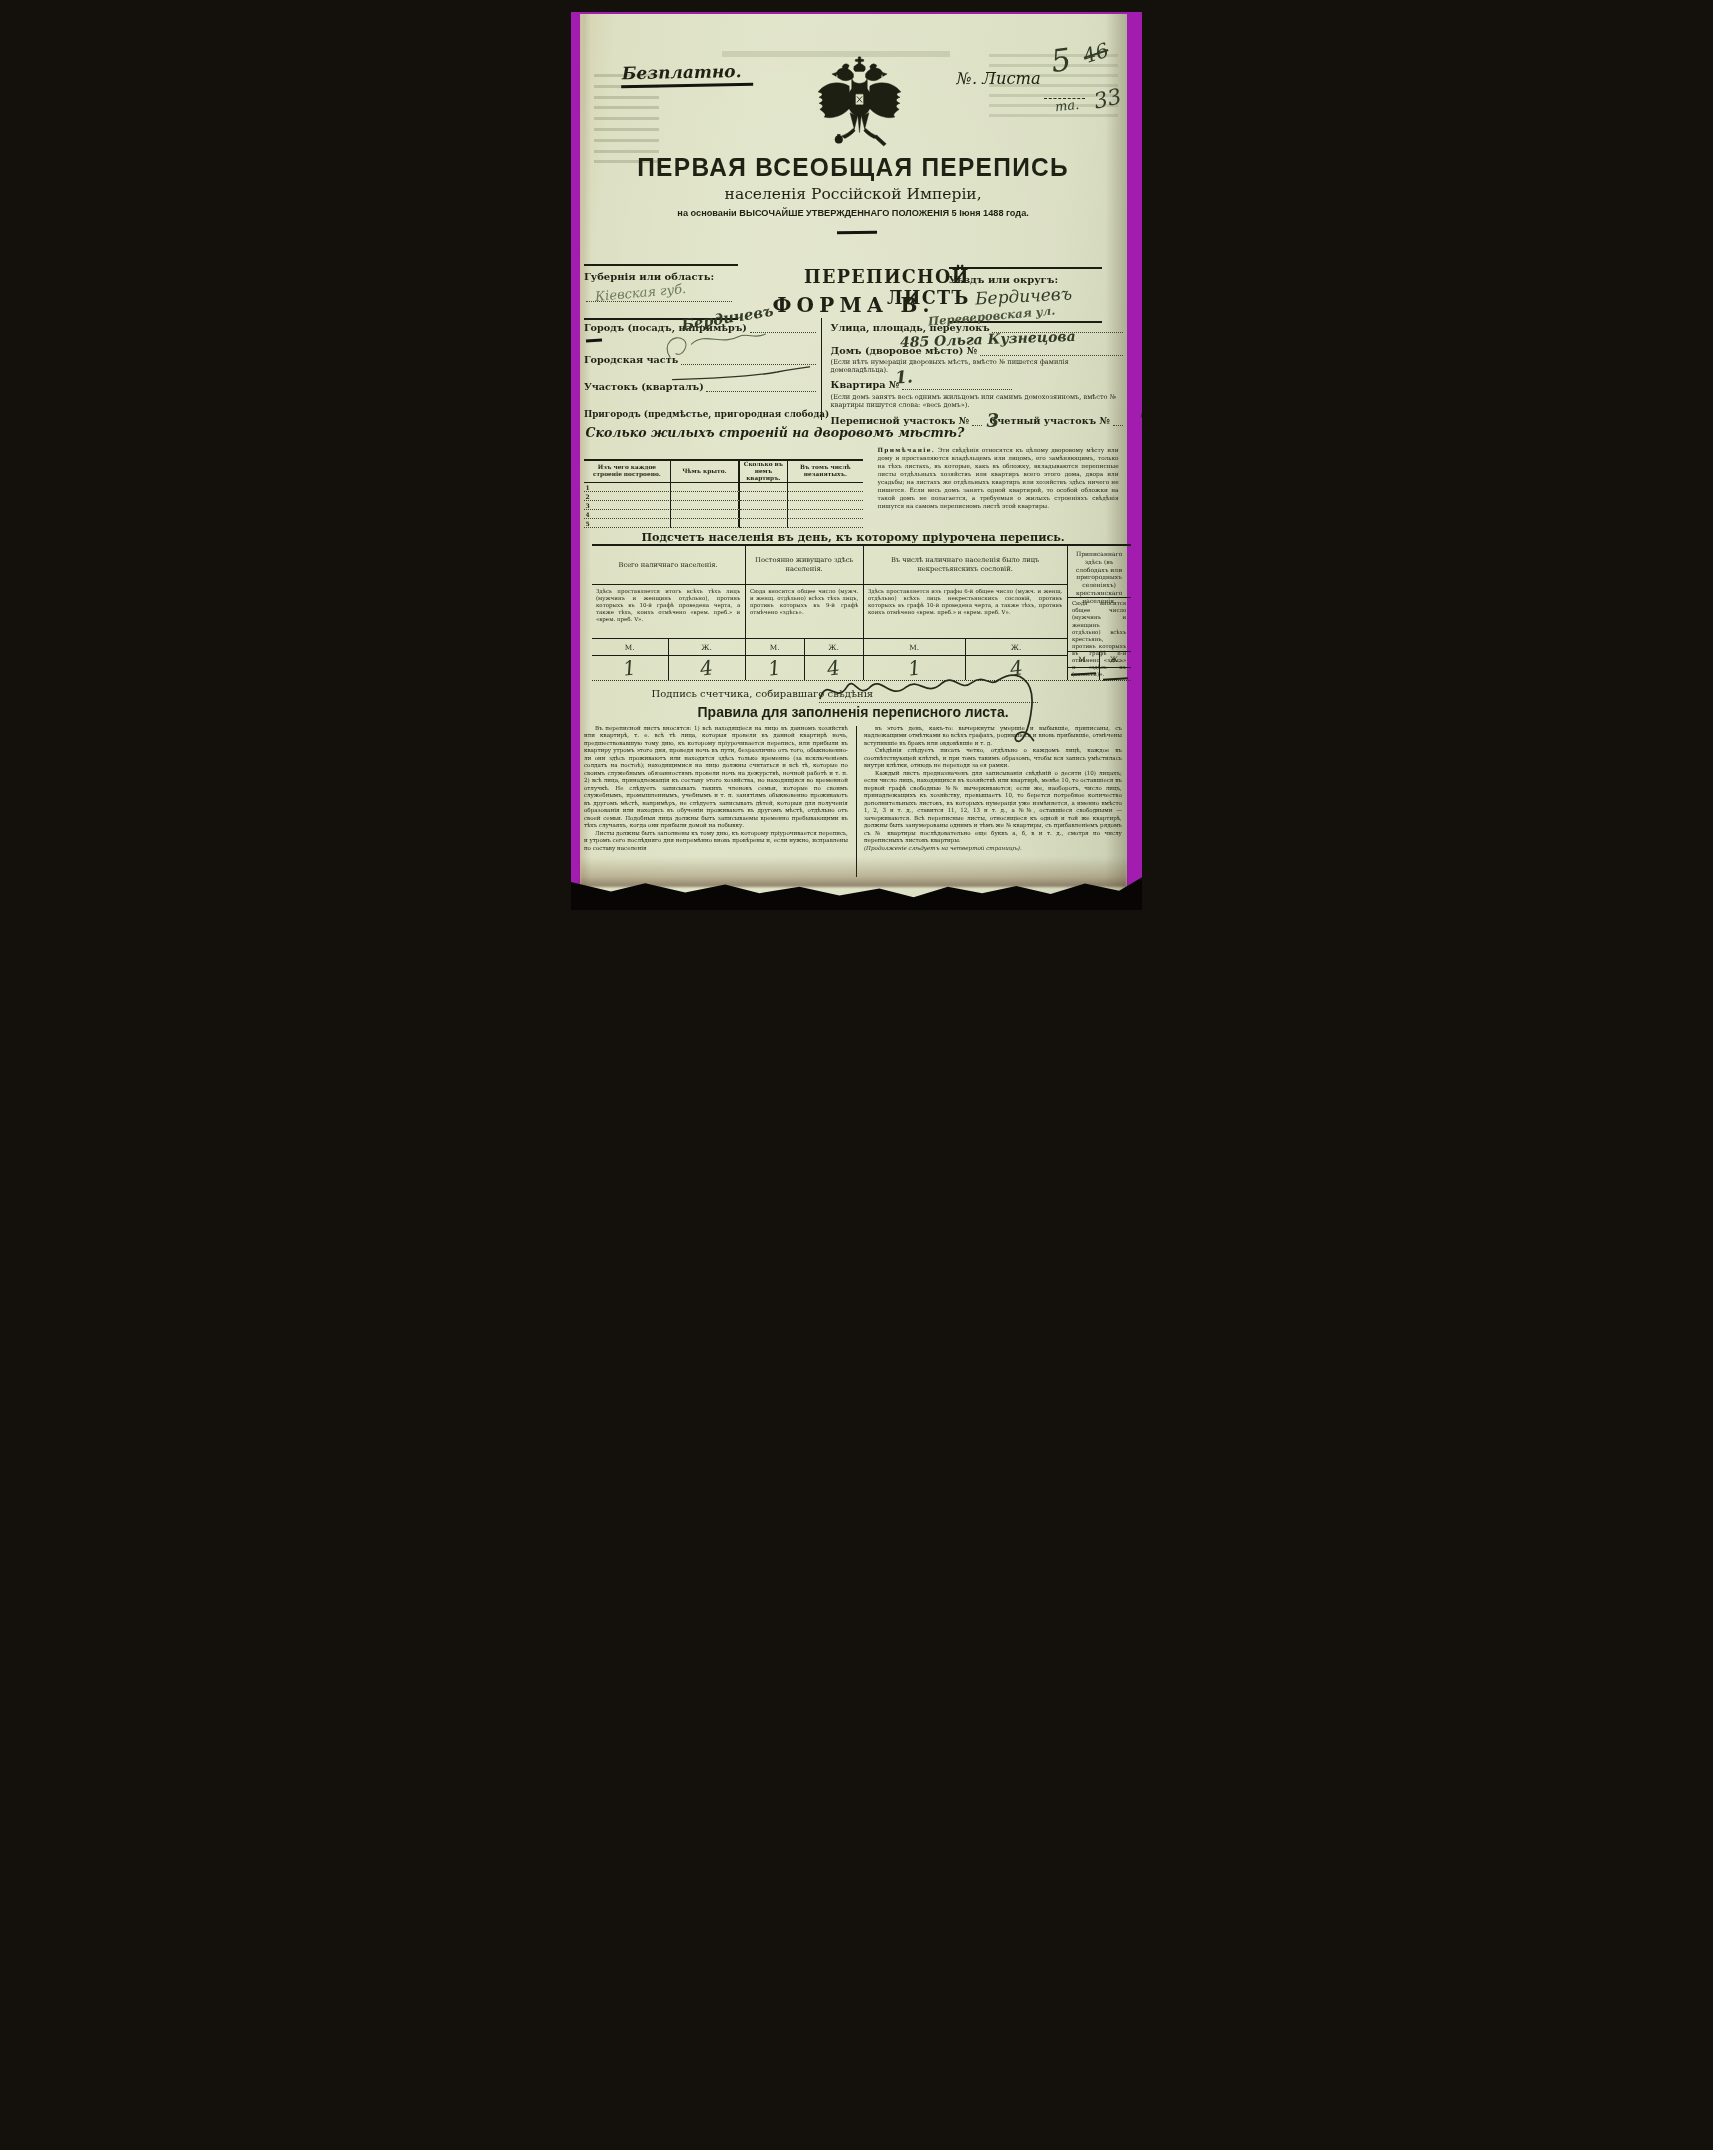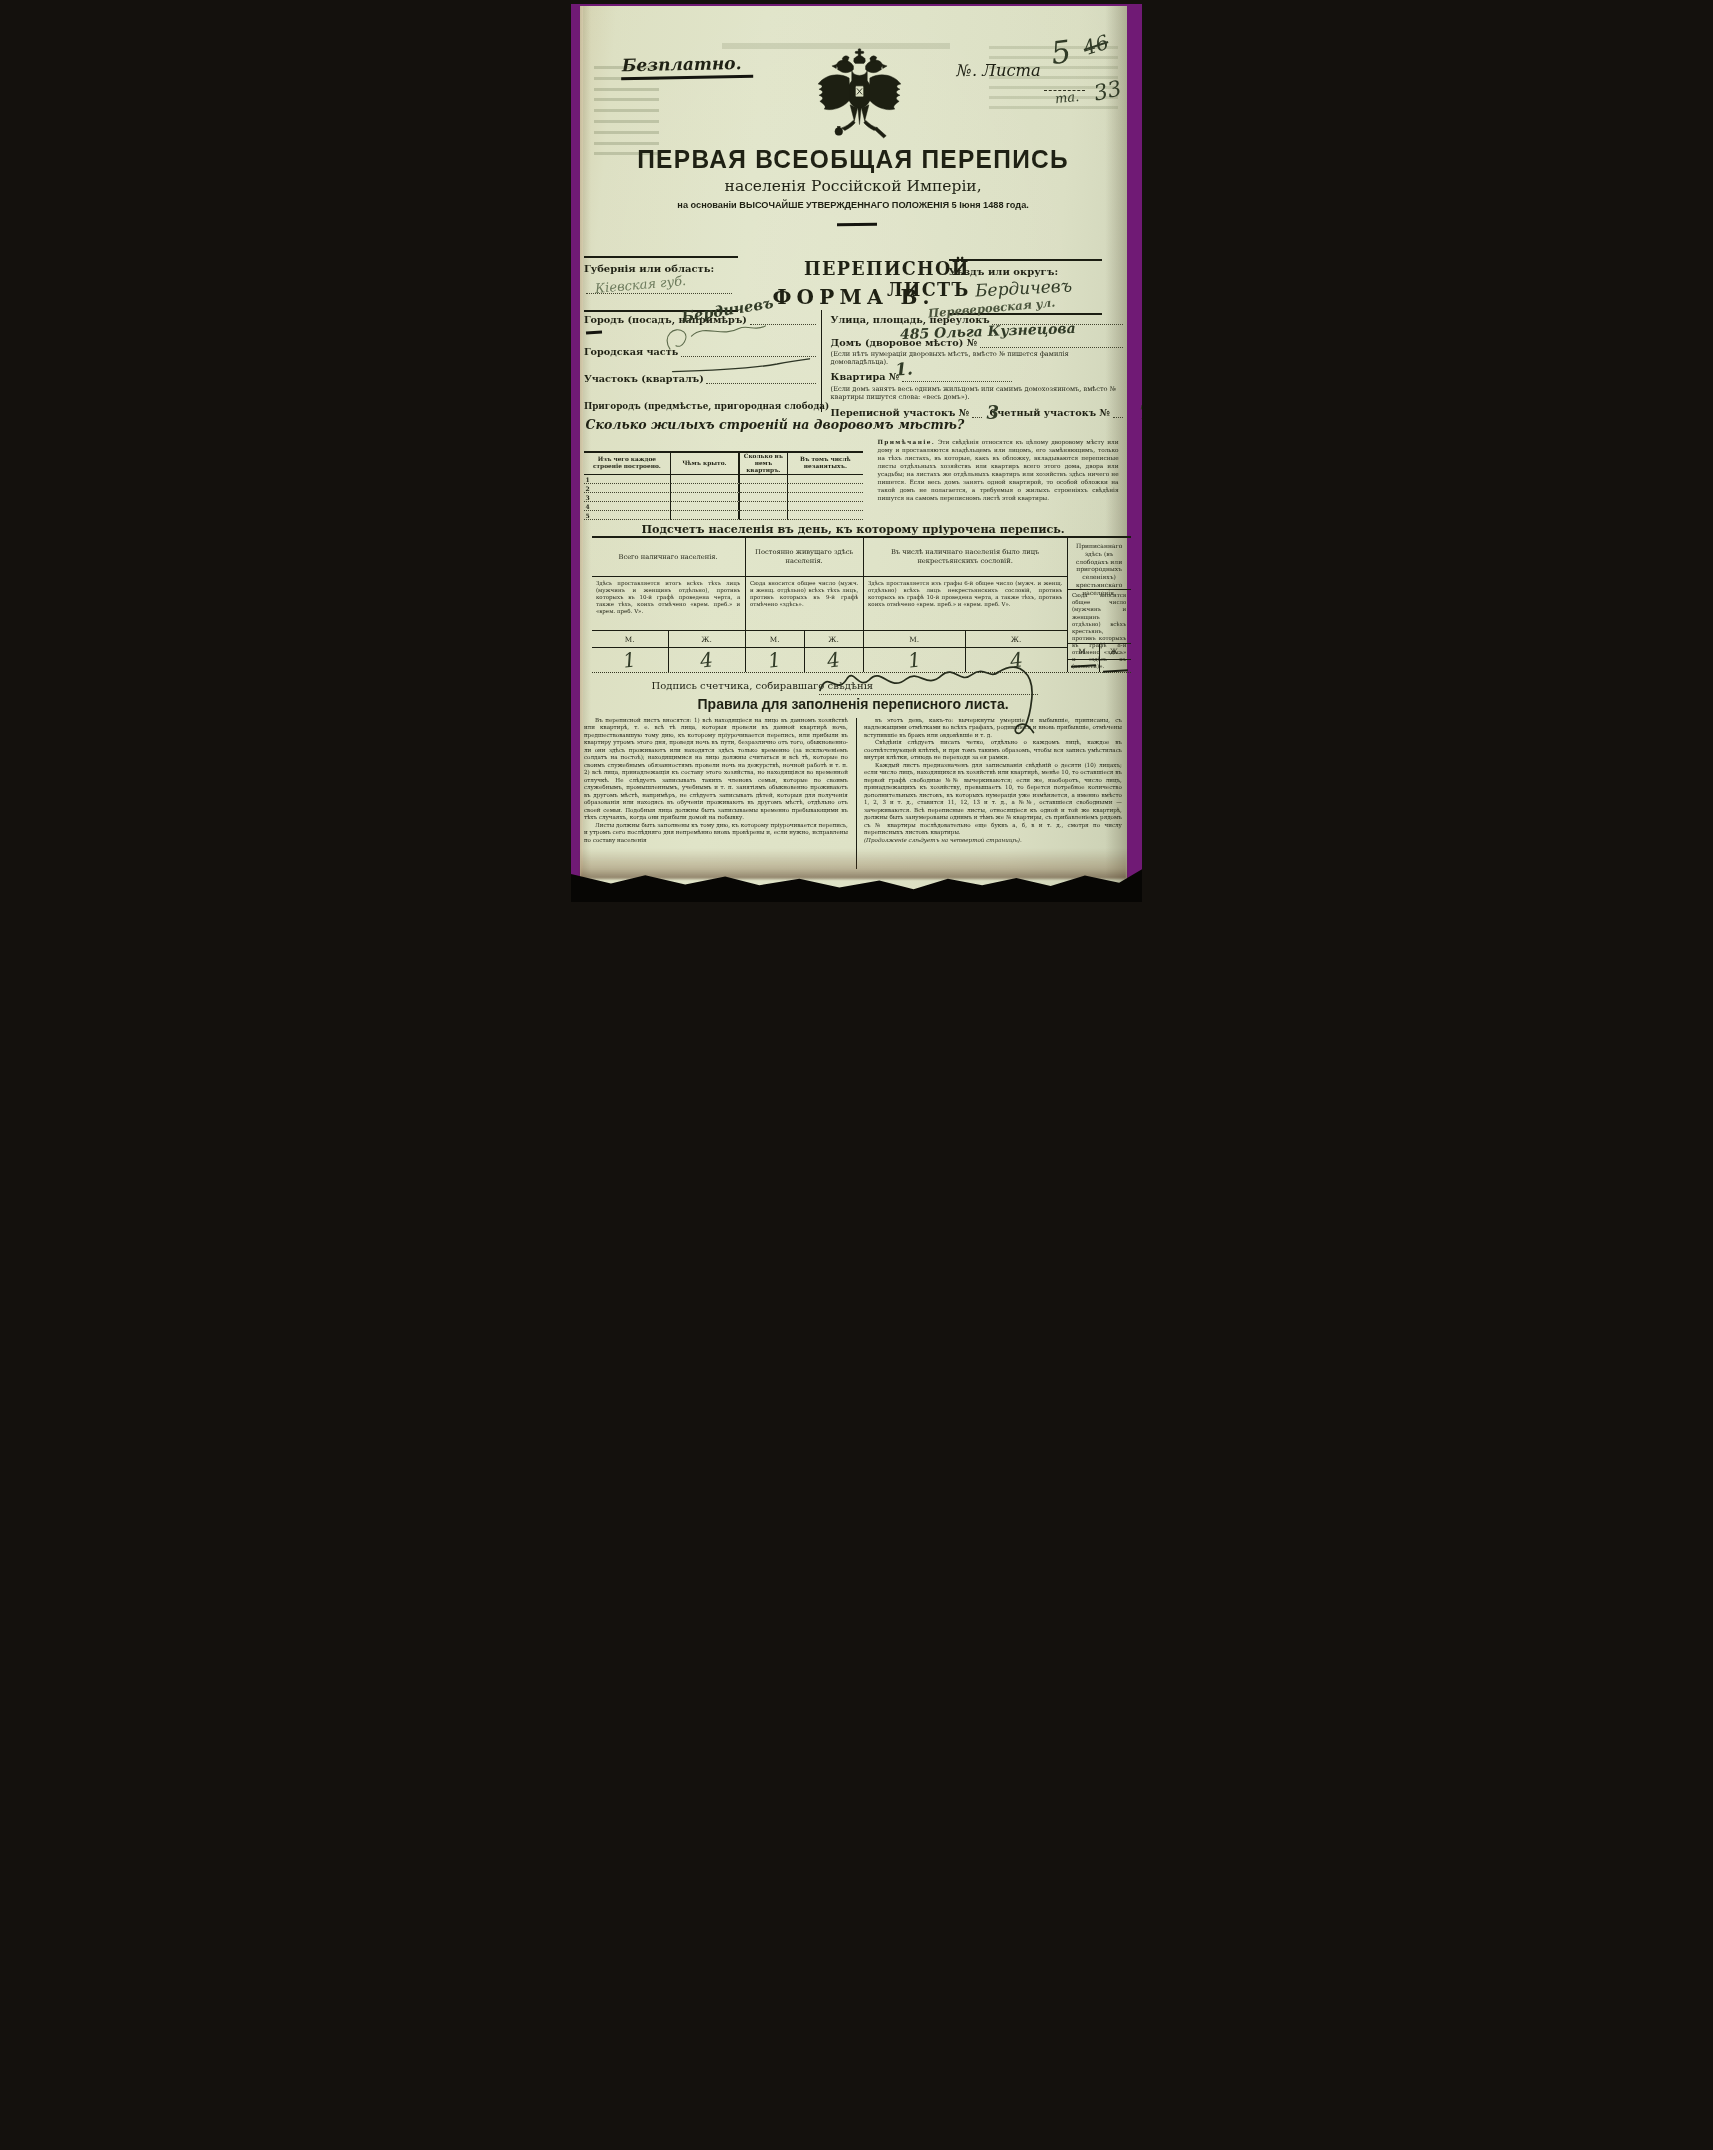--- a/index.html
+++ b/index.html
@@ -1,16 +1,16 @@
 <!DOCTYPE html>
 <html style="font-size:6.9px"><head>
 <meta charset="utf-8">
 <style>
   html,body{margin:0;padding:0;background:#14110d;}
-  .page{position:relative;width:571px;height:898px;margin:4px auto;background:#701a75;
+  .page{position:relative;width:571px;height:898px;margin:12px auto;background:#a21caf;
         overflow:hidden;font-family:"DejaVu Serif",serif;color:#1f2114;}
   .paper{position:absolute;left:8.6px;top:1.7px;width:547px;height:896px;
     background:
       linear-gradient(270deg, rgba(70,62,38,.28), rgba(0,0,0,0) 4%),
       linear-gradient(90deg, rgba(120,105,70,.25), rgba(0,0,0,0) 2%),
       radial-gradient(120% 90% at 45% 30%, rgba(255,255,255,.10), rgba(0,0,0,0) 60%),
       linear-gradient(95deg,#d4d2b0 0%,#dcdfc1 6%,#e0e4c8 30%,#dee2c6 55%,#dadec2 80%,#cdd2b6 97%),
       #dce0c4;}
   .crease{position:absolute;top:0;width:0.9px;height:100%;
       background:linear-gradient(rgba(90,95,60,0),rgba(90,95,60,.28) 18%,rgba(90,95,60,.16) 82%,rgba(90,95,60,0));}

